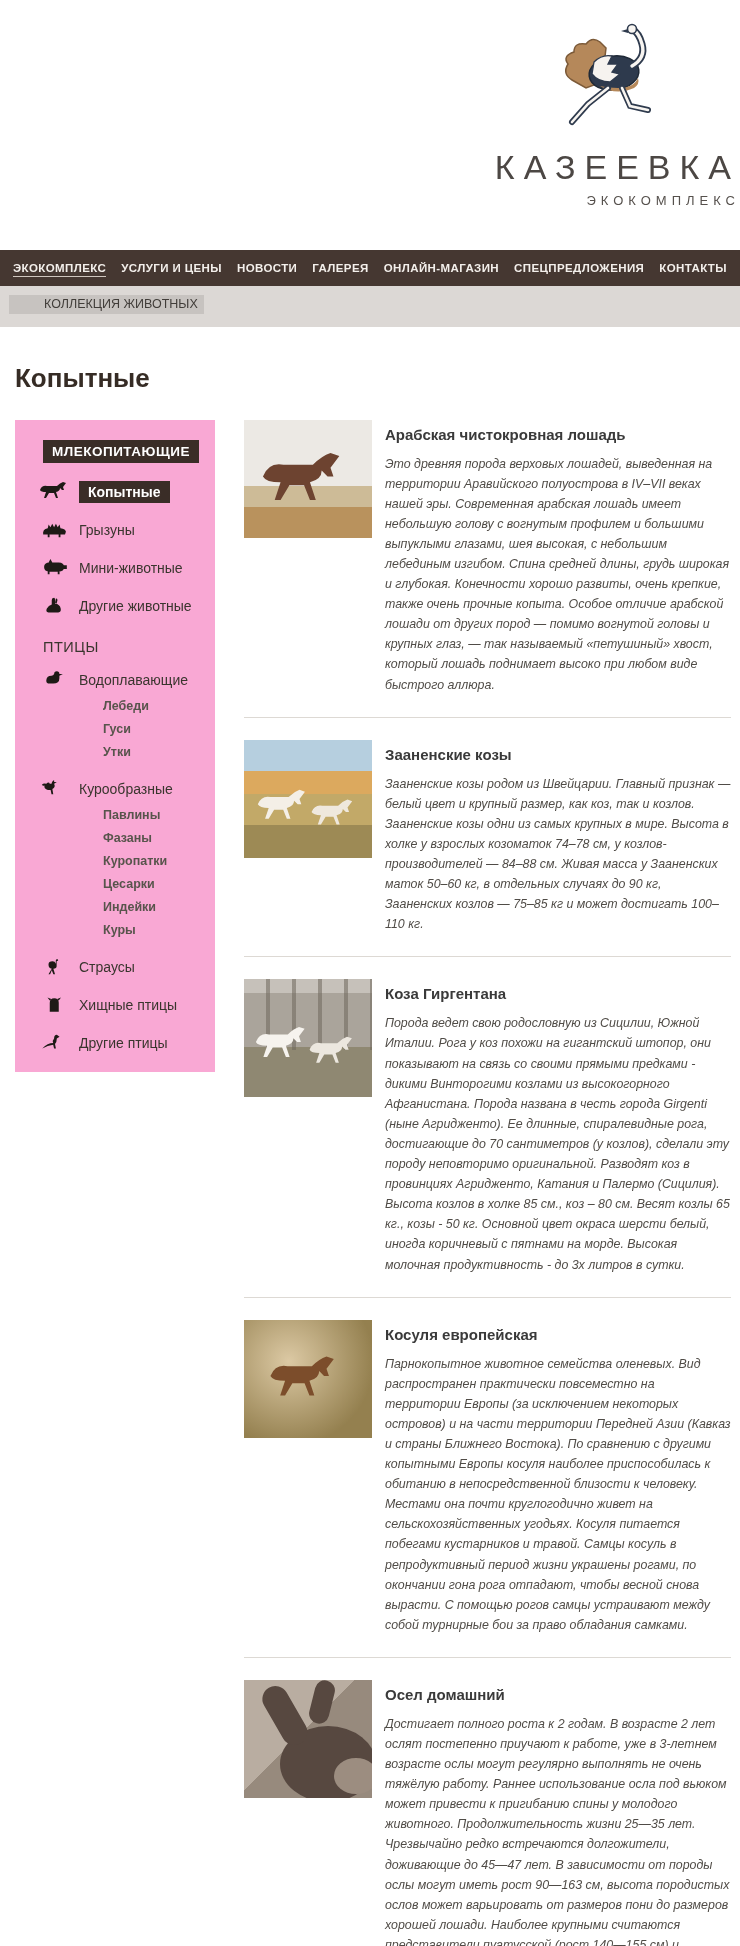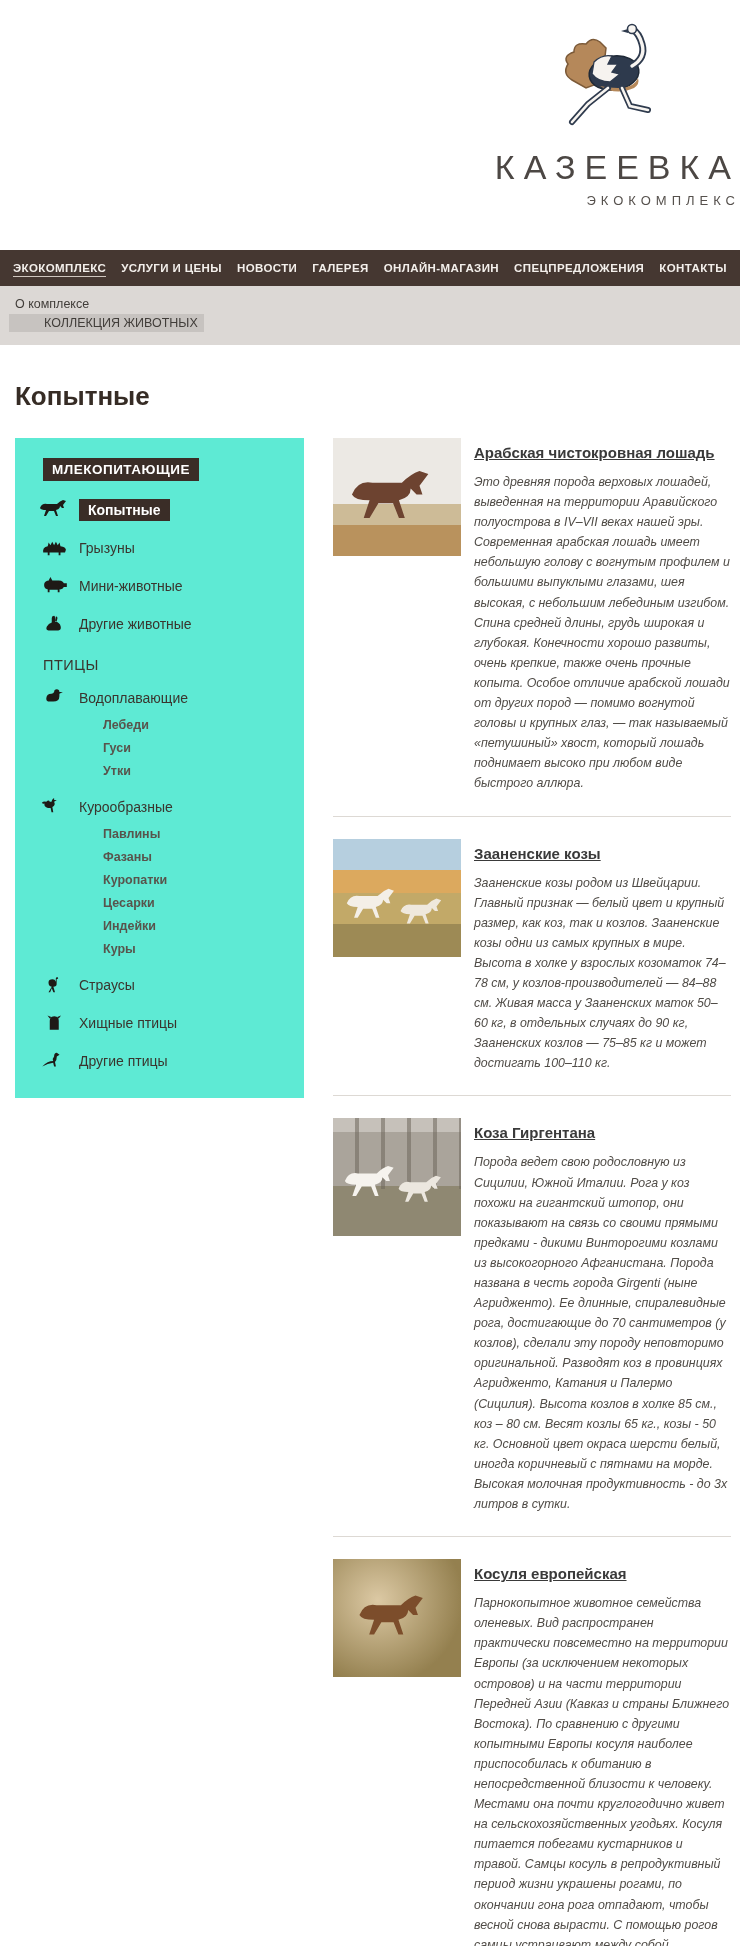--- a/index.html
+++ b/index.html
@@ -36,21 +36,21 @@
   }
   .subnav a.active { background:#c7c3c0;padding-left:35px; }
 
   
   h1.page-title { margin:36px 0 26px 15px; font-size:26px; color:#362c25; font-weight:bold; }
 
   
   .columns { display:flex; align-items:flex-start; padding:0 9px 42px 15px; }
 
   
-  aside.sidebar { width:289px; flex:none; background:#5eead4; padding:20px 0 24px; }
+  aside.sidebar { width:200px; flex:none; background:#f9a8d4; padding:20px 0 16px; }
   .cat-group-badge {
     display:inline-block; background:#3a2d27; color:#fff; font-size:13.5px;
     font-weight:bold; letter-spacing:.5px; padding:4px 9px; margin:0 0 4px 28px;
   }
   .cat-group-plain { margin:20px 0 2px 28px; font-size:14.5px; color:#3a352e; letter-spacing:.5px; }
   .cat-item { display:flex; align-items:center; margin:12px 0 0 22px; cursor:pointer; }
   .cat-icon { width:36px; height:26px; flex:none; display:flex; align-items:center; justify-content:center; margin-right:6px; }
   .cat-icon svg { fill:#1e1a16; }
   .cat-label { font-size:14px; color:#3a352e; }
   .cat-item.active .cat-label { background:#3a2d27; color:#fff; font-weight:bold; padding:3px 9px; }
@@ -63,21 +63,21 @@
   .photo { width:128px; height:118px; flex:none; margin-right:13px; position:relative; overflow:hidden; }
   .photo svg.ph-a { position:absolute; }
   .photo-horse { background:linear-gradient(180deg,#ece9e4 0 56%,#cdbb97 56% 74%,#b9925d 74%); }
   .photo-goats { background:linear-gradient(180deg,#b6cfdf 0 26%,#dca95e 26% 46%,#c2a968 46% 72%,#9d8a55 72%); }
   .photo-girg  { background:linear-gradient(180deg,#c6c1ba 0 12%,#aaa49b 12% 58%,#8f8872 58%); }
   .photo-deer  { background:radial-gradient(circle at 35% 35%,#dcc9a4,#94804f 75%); }
   .photo-donkey{ background:linear-gradient(135deg,#b9ada1 0 45%,#978a7d 45% 100%); }
   .fence { position:absolute; inset:0;
     background:repeating-linear-gradient(90deg,transparent 0 22px,#6e675c 22px 26px); opacity:.55; height:60%; }
   .animal-body { flex:1; }
-  .animal-title { font-size:15px; font-weight:bold; color:#3a3a3a; margin:6px 0 11px;text-decoration:underline; }
+  .animal-title { font-size:15px; font-weight:bold; color:#3a3a3a; margin:6px 0 11px; }
   .animal-text { font-size:12.4px; line-height:1.62; color:#504c47; margin:0;font-style:italic; }
   hr.divider { border:none; border-top:1px solid #ddd9d4; margin:22px 0; }
 </style>
 </head>
 <body>
 
 <svg width="0" height="0" style="position:absolute">
   <symbol id="sym-quad" viewBox="0 0 32 22">
     <path d="M1 9 Q3 4 8 5 L18 5 Q21 2 24 1 L27 2 L24 6 L25 9 L23 9 L21 7 Q21 10 17 11 L19 17 L17 17 L15 12 L10 12 L7 17 L5 17 L7 11 Q2 11 1 9 Z"></path>
   </symbol>
@@ -116,21 +116,20 @@
   <a class="active">ЭКОКОМПЛЕКС</a>
   <a>УСЛУГИ И ЦЕНЫ</a>
   <a>НОВОСТИ</a>
   <a>ГАЛЕРЕЯ</a>
   <a>ОНЛАЙН-МАГАЗИН</a>
   <a>СПЕЦПРЕДЛОЖЕНИЯ</a>
   <a>КОНТАКТЫ</a>
 </nav>
 
 <div class="subnav">
-  <div class="subnav-row"><a>О комплексе</a></div>
   <div class="subnav-row"><a class="active">КОЛЛЕКЦИЯ ЖИВОТНЫХ</a></div>
 </div>
 
 <main>
   <h1 class="page-title">Копытные</h1>
 
   <div class="columns">
     <aside class="sidebar">
       <div class="cat-group-badge">МЛЕКОПИТАЮЩИЕ</div>
 

